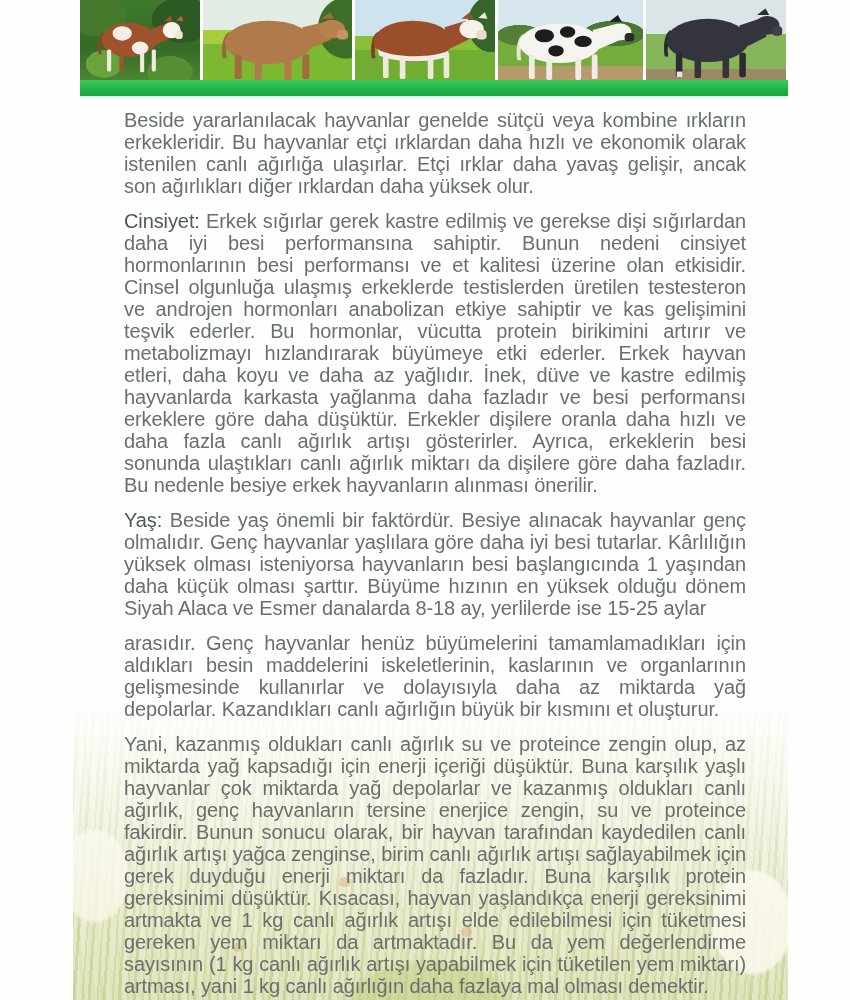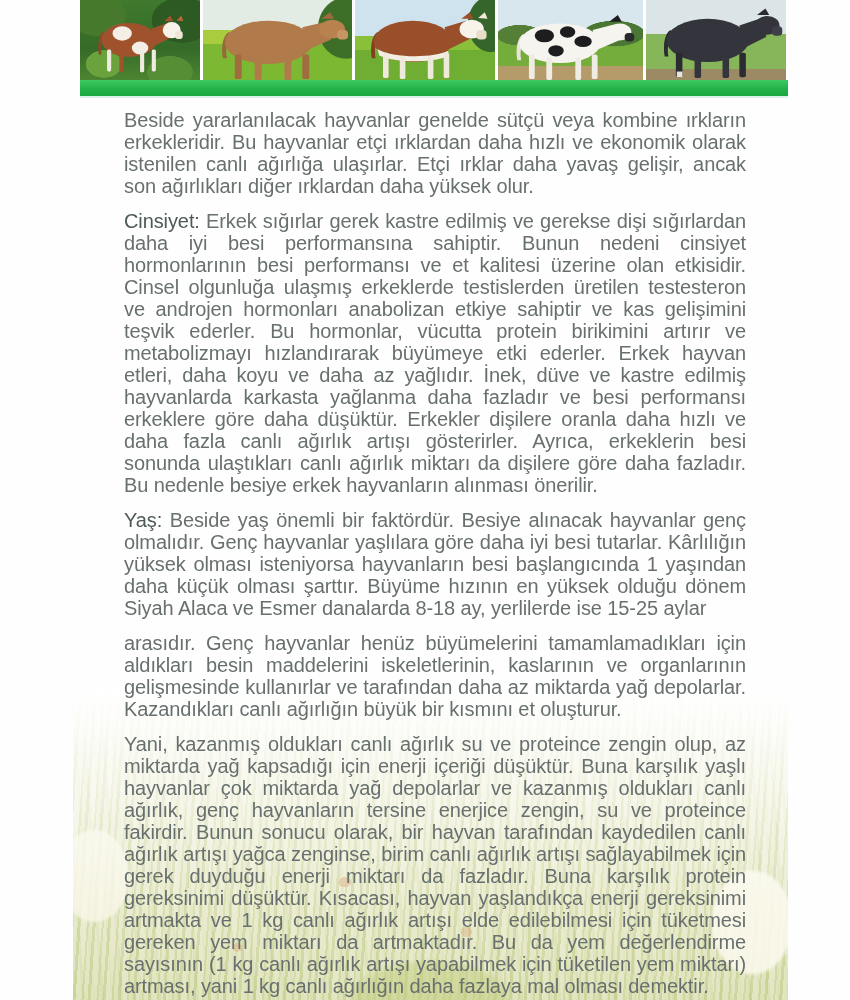--- a/index.html
+++ b/index.html
@@ -209,18 +209,18 @@
 
   <div class="green-bar"></div>
 
   <div class="text-block">
     <p><span>Beside yararlanılacak hayvanlar genelde sütçü veya kombine ırkların erkekleridir. Bu hayvanlar etçi ırklardan daha hızlı ve ekonomik olarak istenilen canlı ağırlığa ulaşırlar. Etçi ırklar daha yavaş gelişir, ancak son ağırlıkları diğer ırklardan daha yüksek olur.</span></p>
 
     <p><strong>Cinsiyet:</strong><span> Erkek sığırlar gerek kastre edilmiş ve gerekse dişi sığırlardan daha iyi besi performansına sahiptir. Bunun nedeni cinsiyet hormonlarının besi performansı ve et kalitesi üzerine olan etkisidir. Cinsel olgunluğa ulaşmış erkeklerde testislerden üretilen testesteron ve androjen hormonları anabolizan etkiye sahiptir ve kas gelişimini teşvik ederler. Bu hormonlar, vücutta protein birikimini artırır ve metabolizmayı hızlandırarak büyümeye etki ederler. Erkek hayvan etleri, daha koyu ve daha az yağlıdır. İnek, düve ve kastre edilmiş hayvanlarda karkasta yağlanma daha fazladır ve besi performansı erkeklere göre daha düşüktür. Erkekler dişilere oranla daha hızlı ve daha fazla canlı ağırlık artışı gösterirler. Ayrıca, erkeklerin besi sonunda ulaştıkları canlı ağırlık miktarı da dişilere göre daha fazladır. Bu nedenle besiye erkek hayvanların alınması önerilir.</span></p>
 
     <p><strong>Yaş:</strong><span> Beside yaş önemli bir faktördür. Besiye alınacak hayvanlar genç olmalıdır. Genç hayvanlar yaşlılara göre daha iyi besi tutarlar. Kârlılığın yüksek olması isteniyorsa hayvanların besi başlangıcında 1 yaşından daha küçük olması şarttır. Büyüme hızının en yüksek olduğu dönem Siyah Alaca ve Esmer danalarda 8-18 ay, yerlilerde ise 15-25 aylar</span></p>
 
-    <p><span>arasıdır. Genç hayvanlar henüz büyümelerini tamamlamadıkları için aldıkları besin maddelerini iskeletlerinin, kaslarının ve organlarının gelişmesinde kullanırlar ve tarafından daha az miktarda yağ depolarlar. Kazandıkları canlı ağırlığın büyük bir kısmını et oluşturur.</span></p>
+    <p><span>arasıdır. Genç hayvanlar henüz büyümelerini tamamlamadıkları için aldıkları besin maddelerini iskeletlerinin, kaslarının ve organlarının gelişmesinde kullanırlar ve dolayısıyla daha az miktarda yağ depolarlar. Kazandıkları canlı ağırlığın büyük bir kısmını et oluşturur.</span></p>
 
     <p><span>Yani, kazanmış oldukları canlı ağırlık su ve proteince zengin olup, az miktarda yağ kapsadığı için enerji içeriği düşüktür. Buna karşılık yaşlı hayvanlar çok miktarda yağ depolarlar ve kazanmış oldukları canlı ağırlık, genç hayvanların tersine enerjice zengin, su ve proteince fakirdir. Bunun sonucu olarak, bir hayvan tarafından kaydedilen canlı ağırlık artışı yağca zenginse, birim canlı ağırlık artışı sağlayabilmek için gerek duyduğu enerji miktarı da fazladır. Buna karşılık protein gereksinimi düşüktür. Kısacası, hayvan yaşlandıkça enerji gereksinimi artmakta ve 1 kg canlı ağırlık artışı elde edilebilmesi için tüketmesi gereken yem miktarı da artmaktadır. Bu da yem değerlendirme sayısının (1 kg canlı ağırlık artışı yapabilmek için tüketilen yem miktarı) artması, yani 1 kg canlı ağırlığın daha fazlaya mal olması demektir.</span></p>
   </div>
 
 </div>
 
 </body></html>

